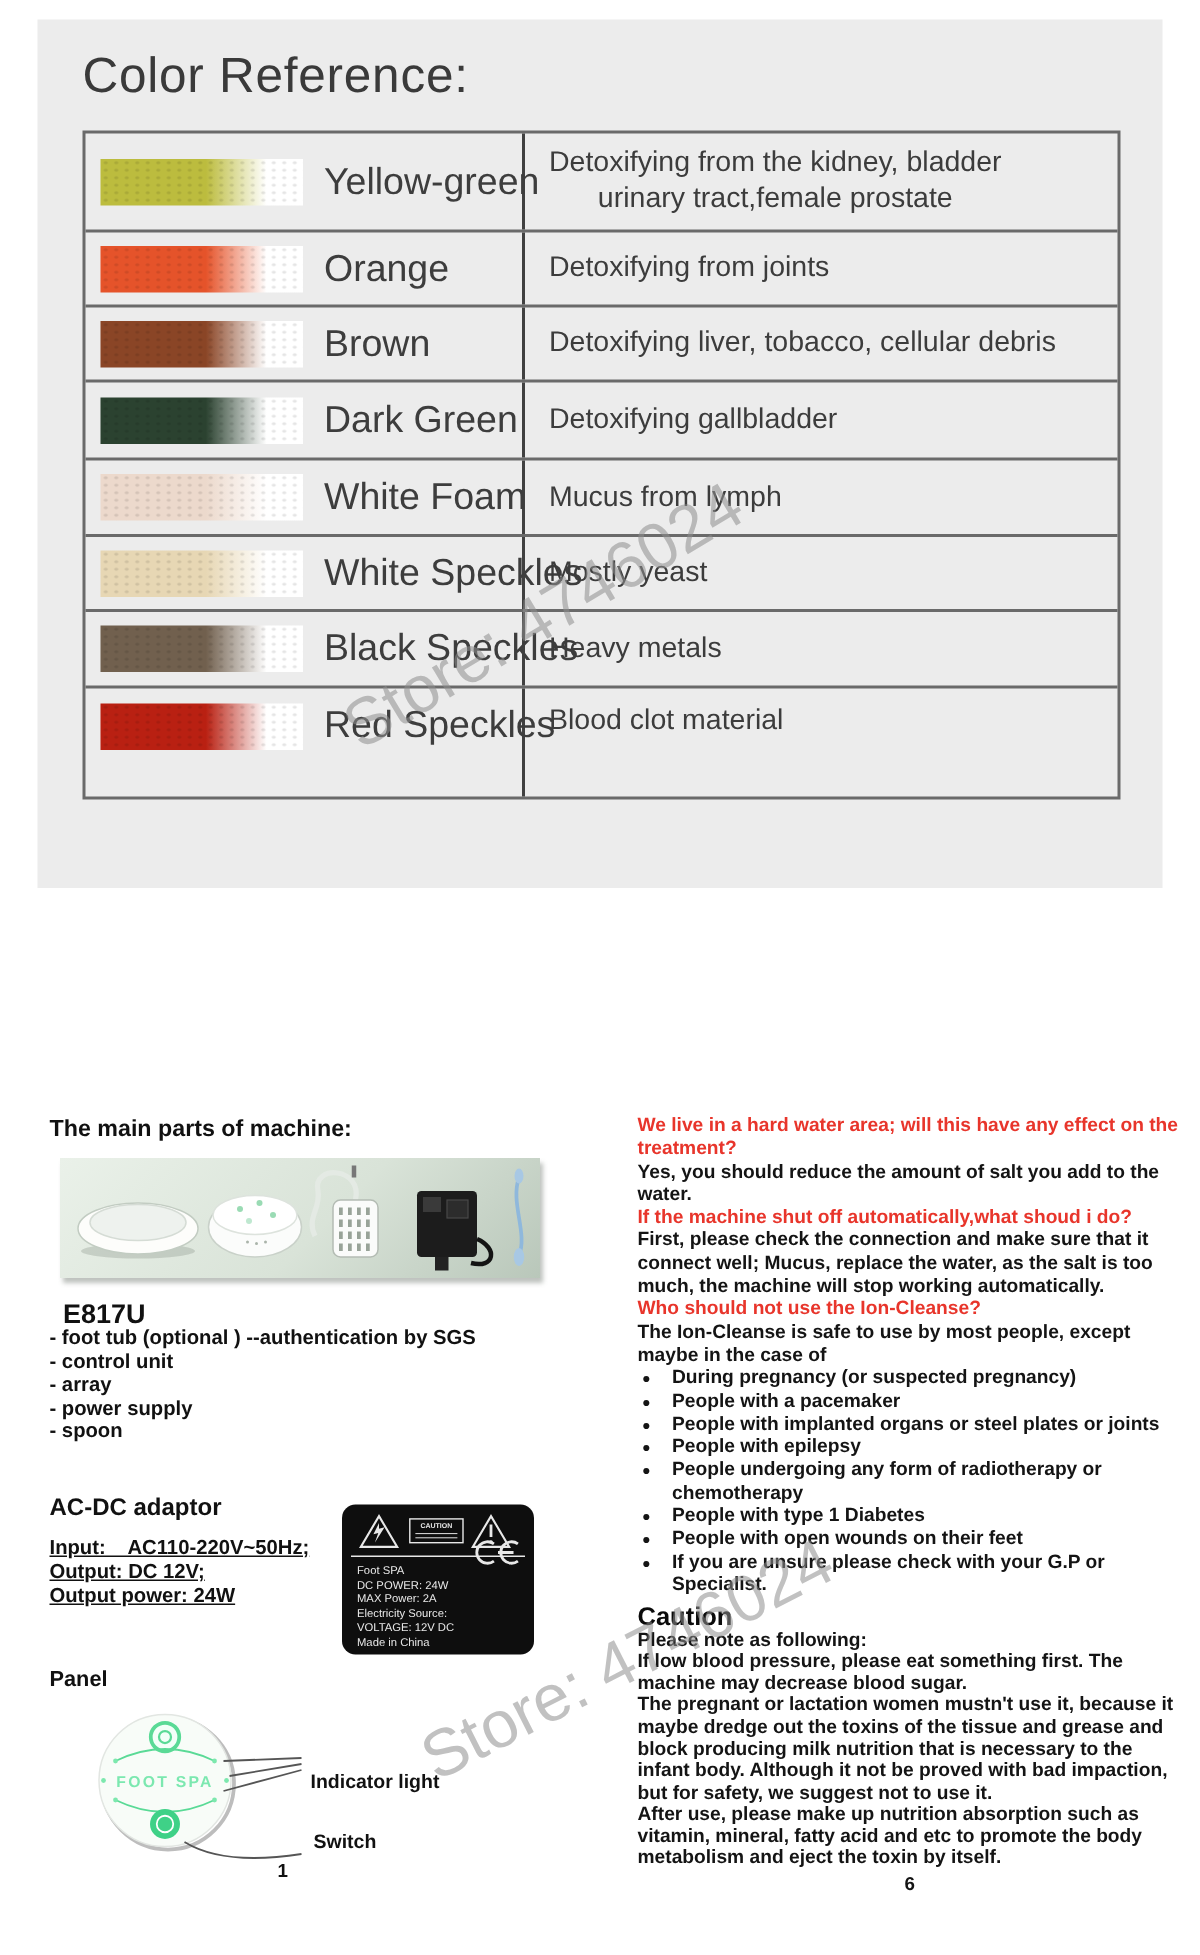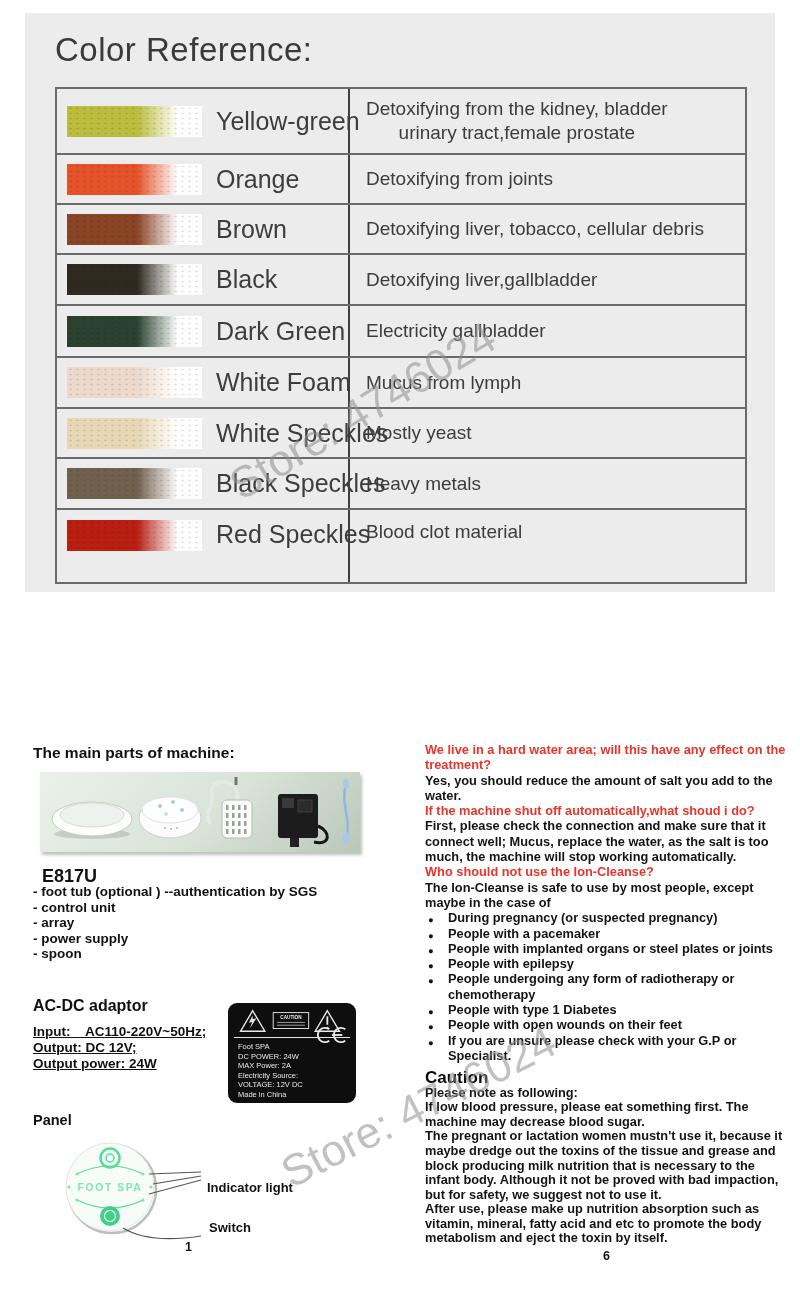--- a/index.html
+++ b/index.html
@@ -91,36 +91,27 @@
         </div>
         <div class="trow" style="height: 48px;">
           <div class="tcell-left">
             <div class="swatch" style="background-image: radial-gradient(rgba(0, 0, 0, 0.1) 1px, transparent 1.7px), linear-gradient(90deg, rgb(138, 69, 38) 0%, rgb(138, 69, 38) 52%, rgb(255, 255, 255) 82%, rgb(255, 255, 255) 100%); background-size: 7px 5px, 100% 100%;"></div>
             <div class="row-name">Brown</div>
           </div>
           <div class="tcell-right">
             <div class="row-desc">Detoxifying liver, tobacco, cellular debris</div>
           </div>
         </div>
-        <div class="trow" style="height: 49px;">
-          <div class="tcell-left">
-            <div class="swatch" style="background-image: radial-gradient(rgba(0, 0, 0, 0.1) 1px, transparent 1.7px), linear-gradient(90deg, rgb(46, 42, 32) 0%, rgb(46, 42, 32) 52%, rgb(255, 255, 255) 82%, rgb(255, 255, 255) 100%); background-size: 7px 5px, 100% 100%;"></div>
-            <div class="row-name">Black</div>
-          </div>
-          <div class="tcell-right">
-            <div class="row-desc">Detoxifying liver,gallbladder</div>
-          </div>
-        </div>
         <div class="trow" style="height: 50px;">
           <div class="tcell-left">
             <div class="swatch" style="background-image: radial-gradient(rgba(0, 0, 0, 0.1) 1px, transparent 1.7px), linear-gradient(90deg, rgb(43, 66, 48) 0%, rgb(43, 66, 48) 52%, rgb(255, 255, 255) 82%, rgb(255, 255, 255) 100%); background-size: 7px 5px, 100% 100%;"></div>
             <div class="row-name">Dark Green</div>
           </div>
           <div class="tcell-right">
-            <div class="row-desc">Electricity gallbladder</div>
+            <div class="row-desc">Detoxifying gallbladder</div>
           </div>
         </div>
         <div class="trow" style="height: 49px;">
           <div class="tcell-left">
             <div class="swatch" style="background-image: radial-gradient(rgba(0, 0, 0, 0.1) 1px, transparent 1.7px), linear-gradient(90deg, rgb(236, 217, 204) 0%, rgb(236, 217, 204) 52%, rgb(255, 255, 255) 82%, rgb(255, 255, 255) 100%); background-size: 7px 5px, 100% 100%;"></div>
             <div class="row-name">White Foam</div>
           </div>
           <div class="tcell-right">
             <div class="row-desc">Mucus from lymph</div>
           </div>

